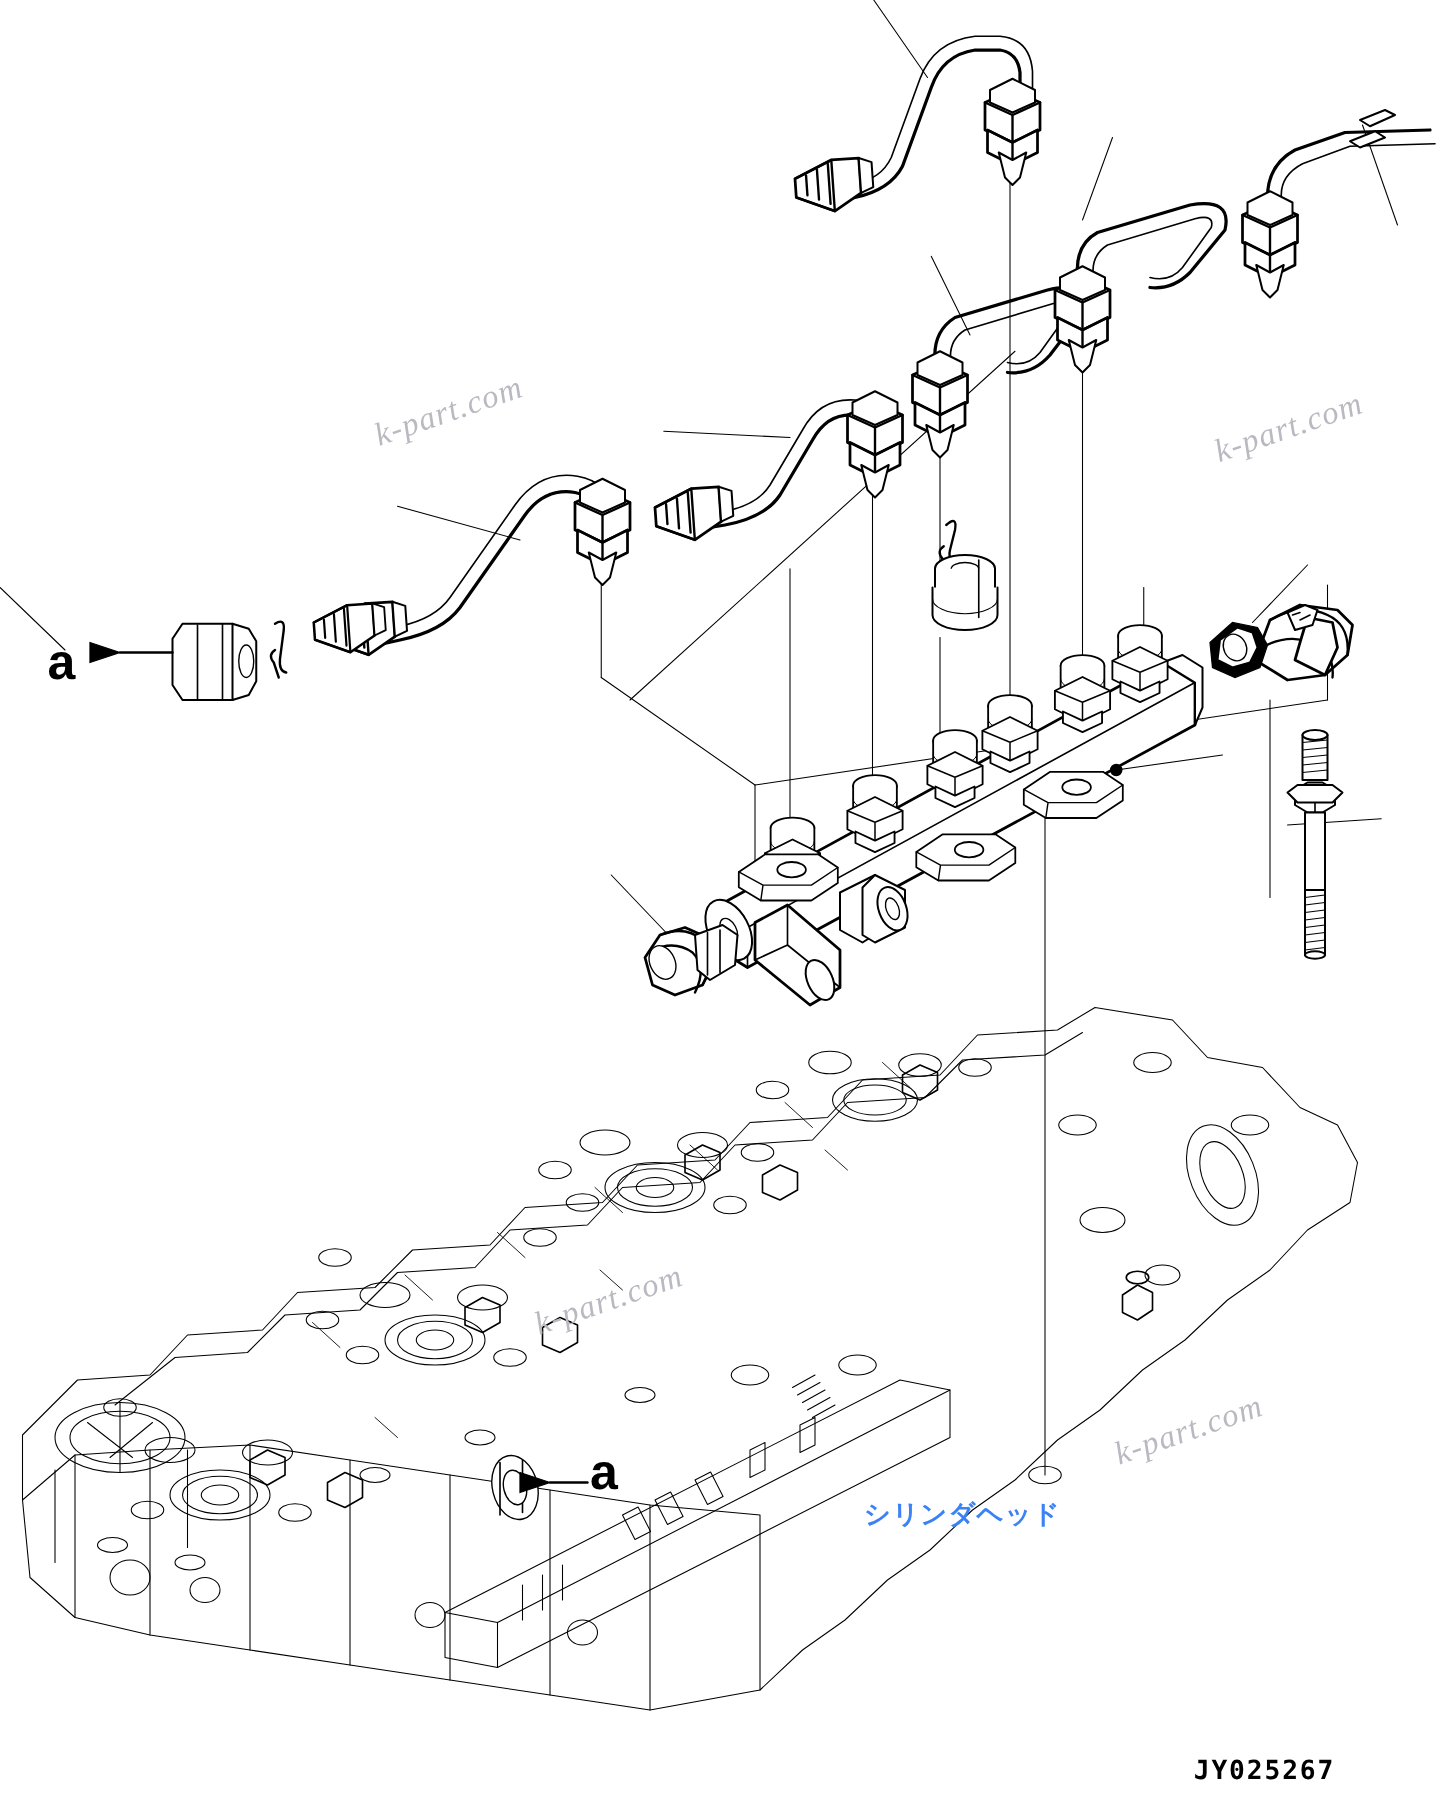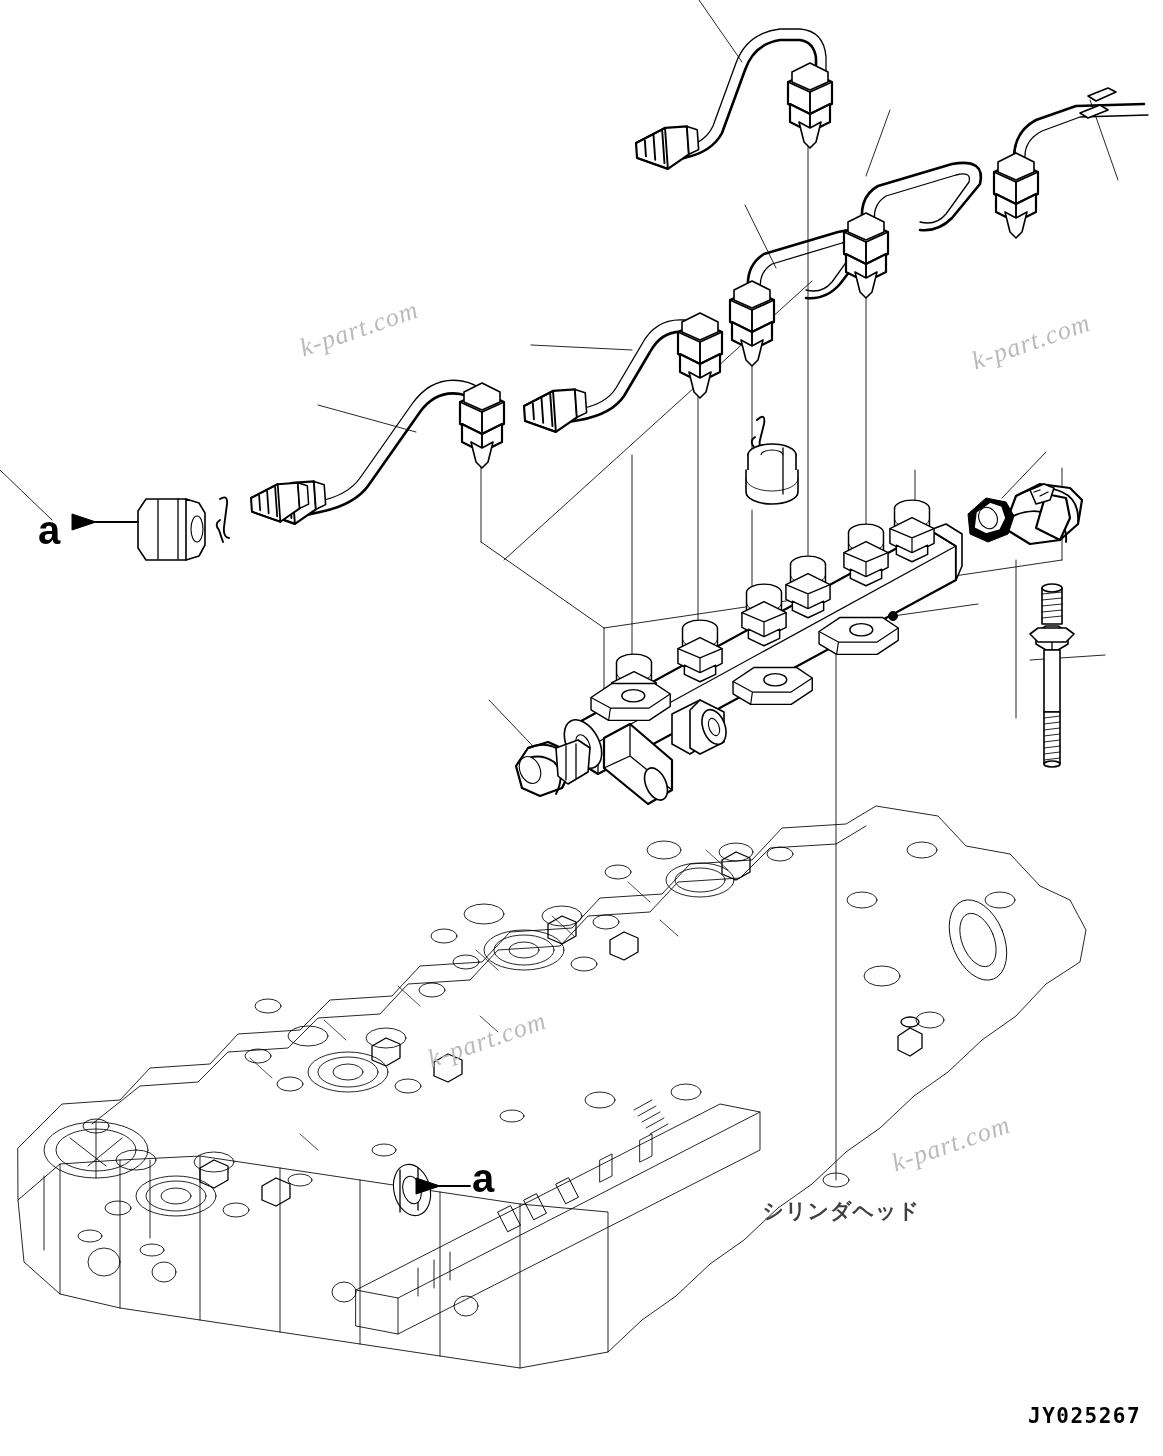--- a/index.html
+++ b/index.html
@@ -23,22 +23,22 @@
   .callout{
     position:absolute;
     font-family:"Liberation Sans", sans-serif;
     font-weight:700;
     font-size:40px;
     color:#000;
     line-height:1;
   }
   .caption{
     position:absolute;
-    text-align:right;
-    color:#404040;
+    text-align:center;
+    color:#3b82f6;
     line-height:1.12;
     white-space:nowrap;
   }
   .caption .jp{
     display:block;
     font-family:"DejaVu Sans", sans-serif;
     font-size:21px;
     font-weight:700;
     letter-spacing:1px;
   }
@@ -481,18 +481,18 @@
 </svg>
 
 <div class="callout" style="left:38px;top:510px;">a</div>
 
 <div class="callout" style="left:472px;top:1158px;">a</div>
 
 <div class="caption" style="left:620px;top:1200px;width:300px;">
   <span class="jp">シリンダヘッド</span>
 </div>
 
-<div class="dwgno" style="left:1028px;top:1404px;">JY025267</div>
+<div class="dwgno" style="left:955px;top:1404px;">JY025267</div>
 
 <div class="wm" style="left:296px;top:335px;transform:rotate(-19deg);">k-part.com</div>
 <div class="wm" style="left:968px;top:348px;transform:rotate(-19deg);">k-part.com</div>
 <div class="wm" style="left:424px;top:1046px;transform:rotate(-19deg);">k-part.com</div>
 <div class="wm" style="left:888px;top:1150px;transform:rotate(-19deg);">k-part.com</div>
 
 </body></html>

